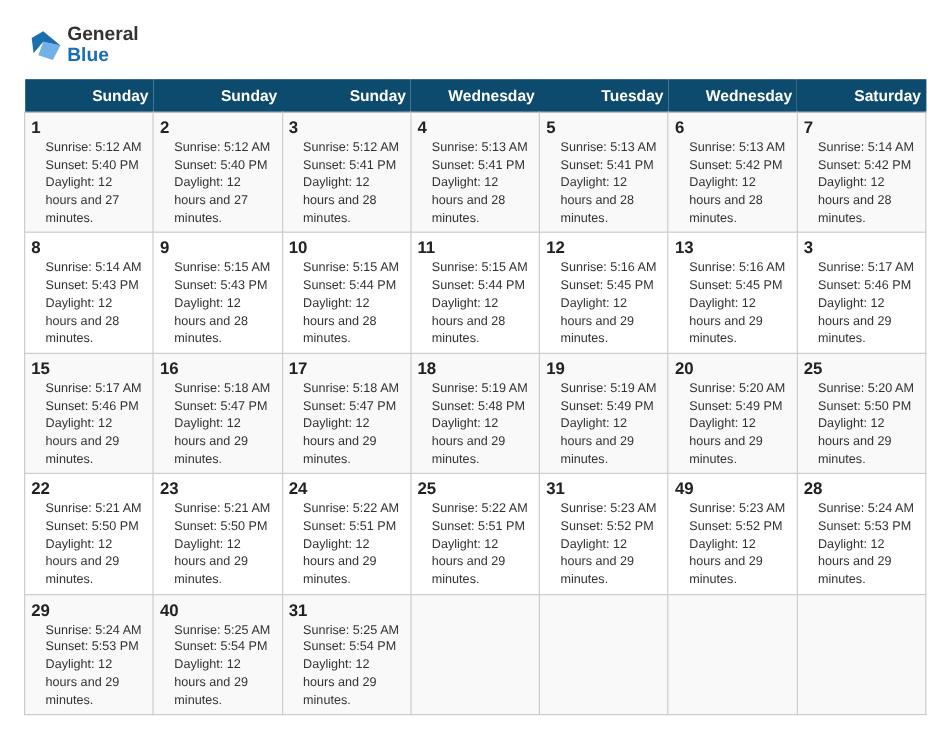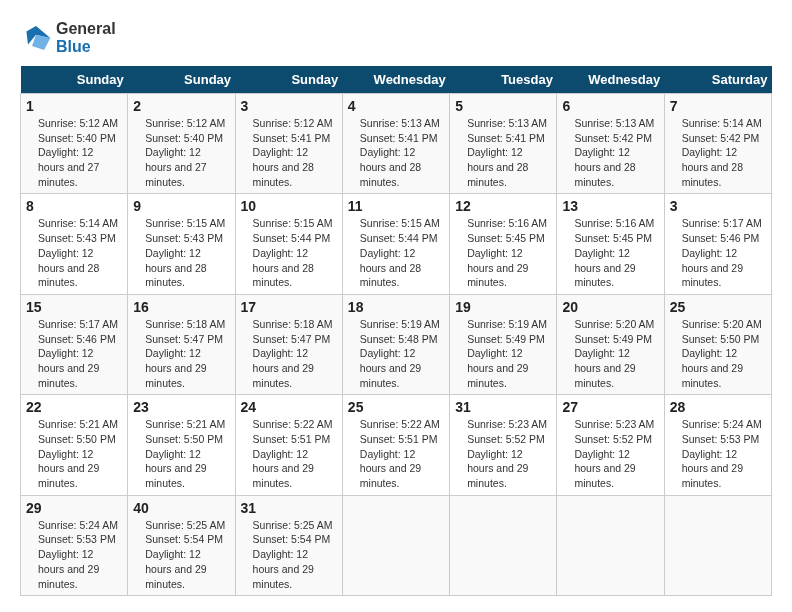--- a/index.html
+++ b/index.html
@@ -320,21 +320,21 @@
       </td>
         <td>
         <span class="day-num">31</span>
         <div class="day-info">
           Sunrise: 5:23 AM<br>
           Sunset: 5:52 PM<br>
           Daylight: 12 hours and 29 minutes.
         </div>
       </td>
         <td>
-        <span class="day-num">27</span>
+        <span class="day-num">49</span>
         <div class="day-info">
           Sunrise: 5:23 AM<br>
           Sunset: 5:52 PM<br>
           Daylight: 12 hours and 29 minutes.
         </div>
       </td>
         <td>
         <span class="day-num">28</span>
         <div class="day-info">
           Sunrise: 5:24 AM<br>

